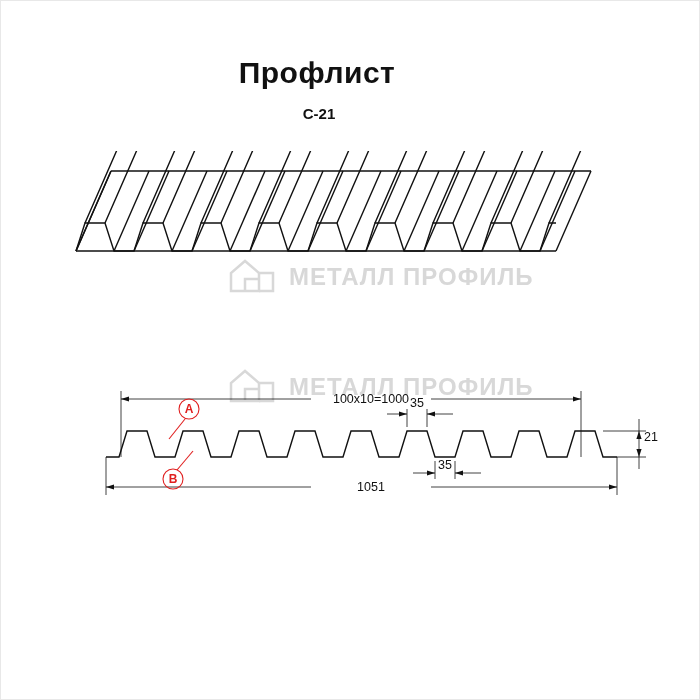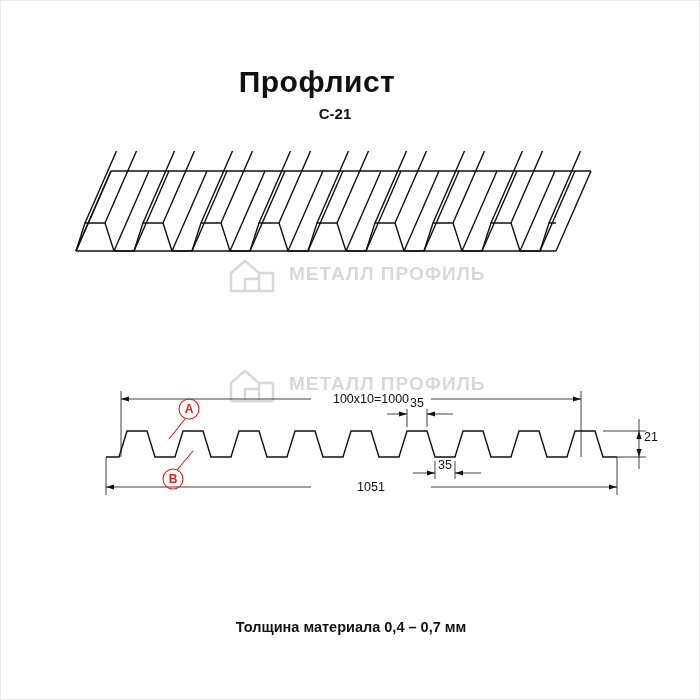--- a/index.html
+++ b/index.html
@@ -17,33 +17,33 @@
   }
   .page {
     position: relative;
     width: 700px;
     height: 700px;
     border: 1px solid #e8e8e8;
     box-sizing: border-box;
   }
   .title {
     position: absolute;
-    top: 64px;
+    top: 55px;
     left: 0;
     width: 632px;
     text-align: center;
     font-size: 30px;
     font-weight: bold;
     letter-spacing: 0.5px;
     color: #111111;
   }
   .subtitle {
     position: absolute;
     top: 104px;
-    left: 16px;
+    left: 0;
     width: 636px;
     text-align: center;
     font-size: 15px;
     font-weight: bold;
     color: #111111;
   }
   .iso-wrap {
     position: absolute;
     top: 150px;
     left: 70px;
@@ -64,21 +64,21 @@
     width: 700px;
     text-align: center;
     font-size: 14.5px;
     font-weight: bold;
     color: #111111;
   }
   .wm {
     position: absolute;
     pointer-events: none;
     color: #d8d8d8;
-    font-size: 19px;
+    font-size: 24px;
     font-weight: bold;
     letter-spacing: 1px;
     white-space: nowrap;
     user-select: none;
   }
   .wm1 { top: 262px; left: 228px; }
   .wm2 { top: 372px; left: 228px; }
   .wm-ico {
     position: absolute;
     pointer-events: none;
@@ -266,15 +266,14 @@
 
       <g class="red">
         <circle cx="112" cy="110" r="10"></circle>
         <path d="M116 101 L132 82"></path>
       </g>
       <text class="redtxt" x="112" y="114" text-anchor="middle">B</text>
 
     </svg>
   </div>
 
-  <div class="footer">Толщина материала 0,4 – 0,7 мм</div>
 
 </div>
 
 </body></html>

